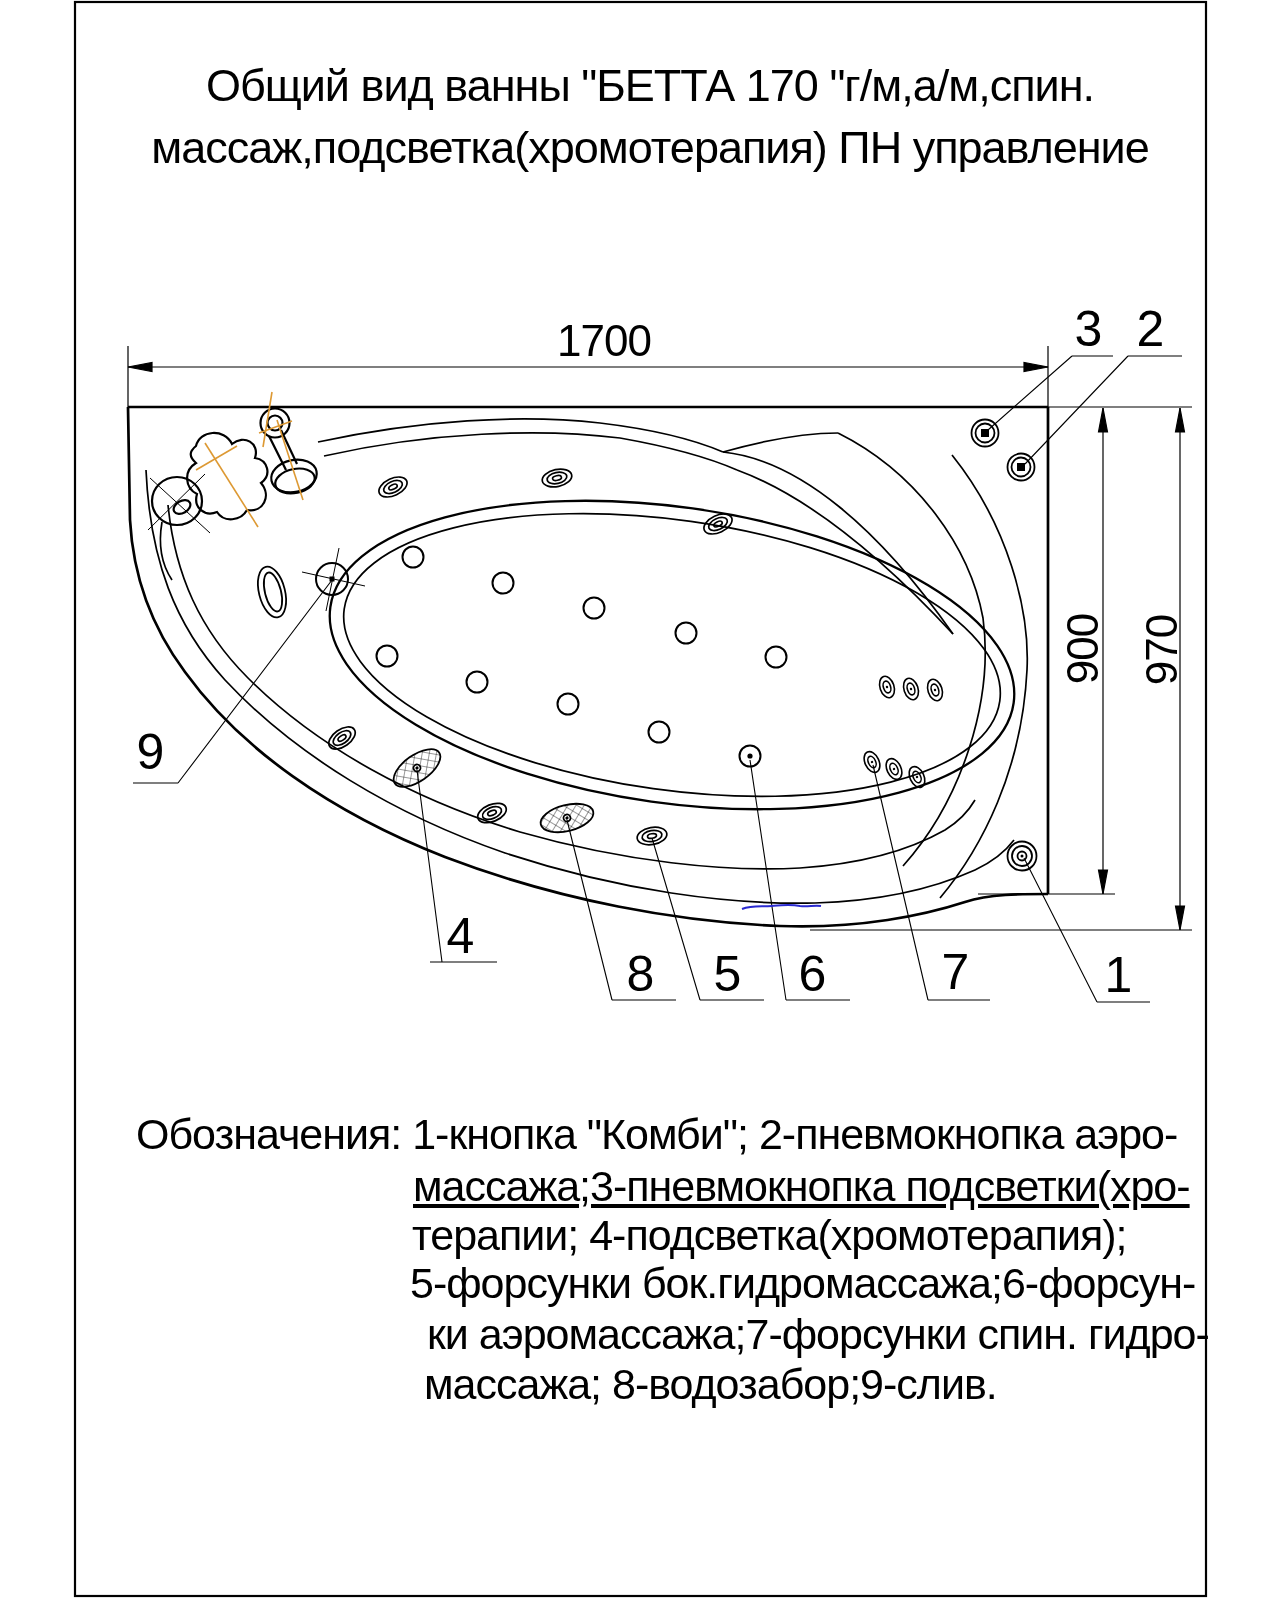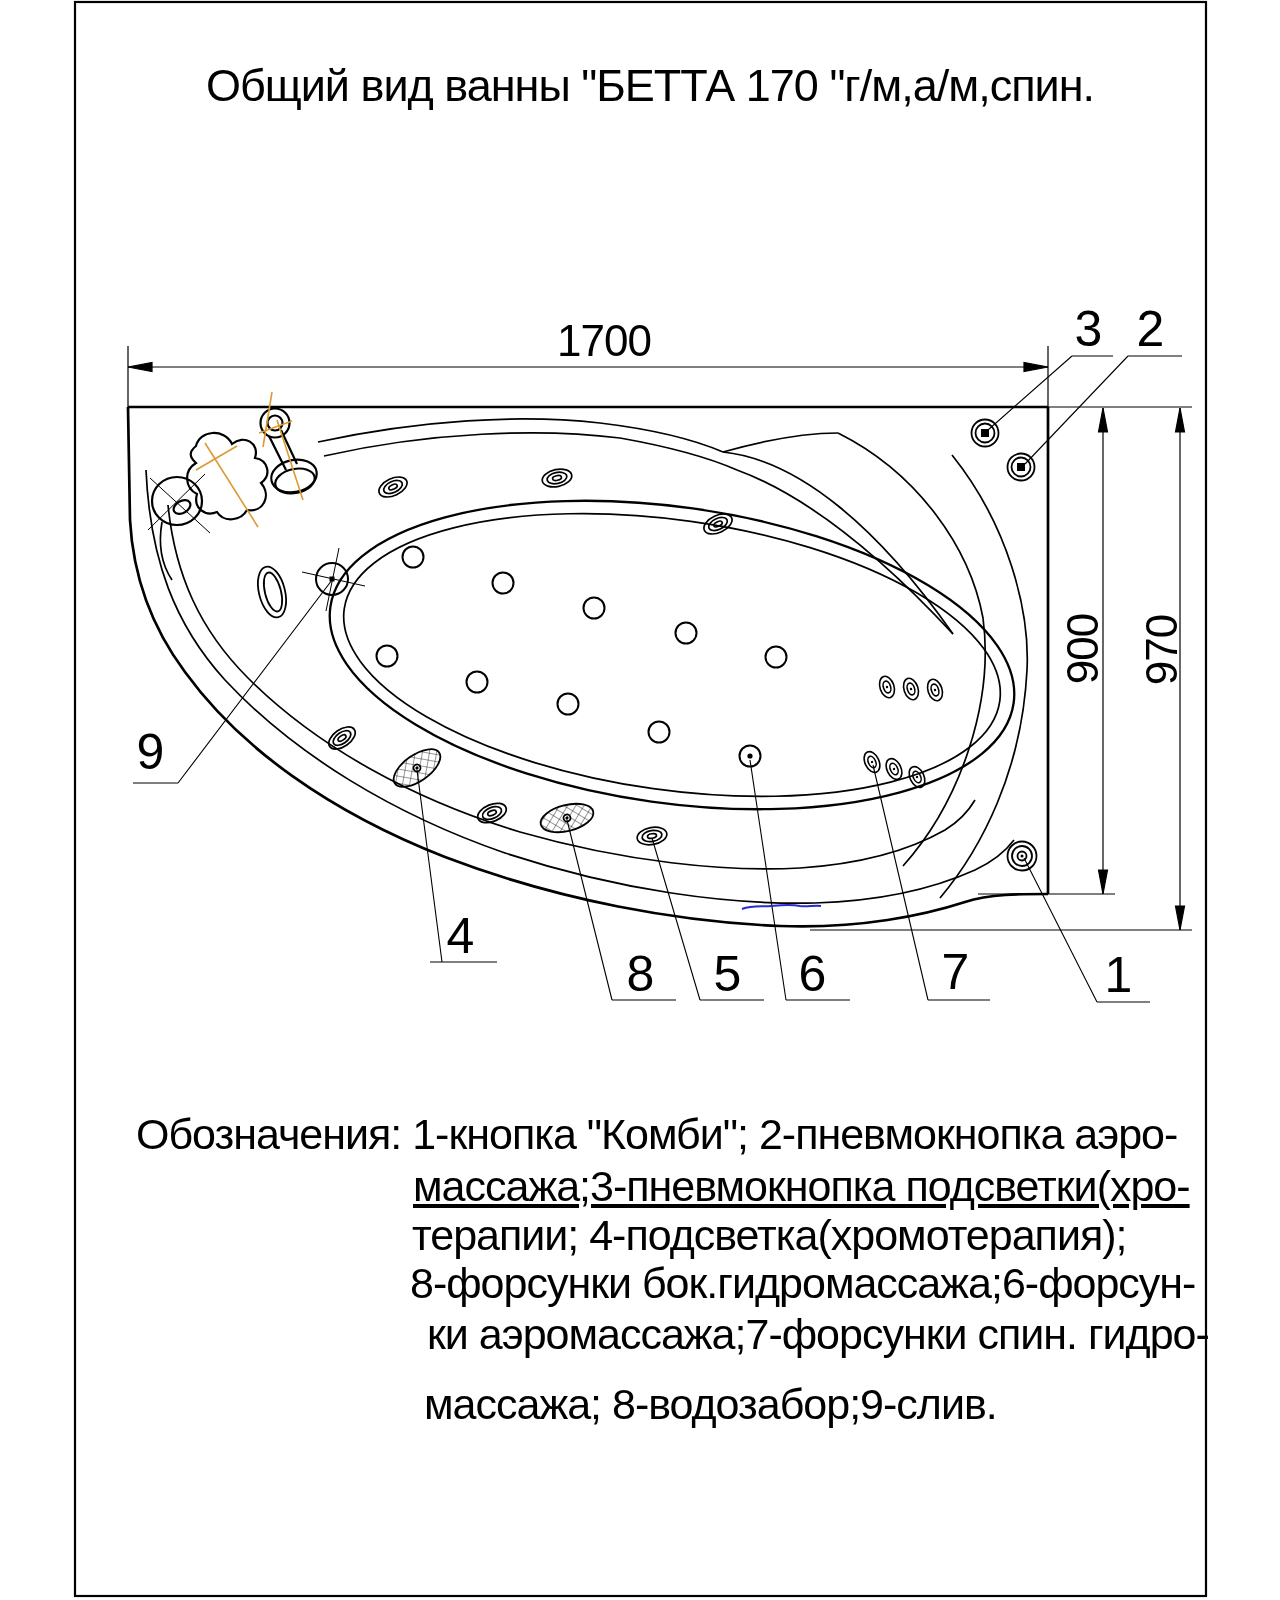--- a/index.html
+++ b/index.html
@@ -234,37 +234,38 @@
       <path d="M873,765 L928,1000 M928,1000 H990"></path>
       <path d="M1024,858 L1097,1002 M1097,1002 H1150"></path>
       <path d="M988,430 L1072,356 M1072,356 H1113"></path>
       <path d="M1025,464 L1128,356 M1128,356 H1182"></path>
     </g>
 
     <path d="M742,909 C752,905 762,907 772,906 C782,905 790,904 800,906 C808,907 814,905 821,906" stroke="#2a2ad0" stroke-width="2" fill="none"></path>
   </svg>
 
   <div class="title-line" style="top:60px;">Общий вид ванны "БЕТТА 170 "г/м,а/м,спин.</div>
+  <div class="title-line" style="top:122px;">массаж,подсветка(хромотерапия) ПН управление</div>
 
   <div class="dim-label" style="left:588px;top:341px;margin-left:16px;">1700</div>
   <div class="dim-label vert" style="left:1083px;top:649px;">900</div>
   <div class="dim-label vert" style="left:1162px;top:650px;">970</div>
 
   <div class="callout-num" style="left:1118px;top:975px;">1</div>
   <div class="callout-num" style="left:1150px;top:329px;">2</div>
   <div class="callout-num" style="left:1088px;top:329px;">3</div>
   <div class="callout-num" style="left:460px;top:936px;">4</div>
   <div class="callout-num" style="left:727px;top:974px;">5</div>
   <div class="callout-num" style="left:812px;top:974px;">6</div>
   <div class="callout-num" style="left:955px;top:972px;">7</div>
   <div class="callout-num" style="left:640px;top:974px;">8</div>
   <div class="callout-num" style="left:150px;top:752px;">9</div>
 
   <div>
     <div class="legend-line" style="left:136px;top:1110px;">Обозначения: 1-кнопка "Комби"; 2-пневмокнопка аэро-</div>
     <div class="legend-line" style="left:413px;top:1162px;text-decoration:underline;">массажа;3-пневмокнопка подсветки(хро-</div>
     <div class="legend-line" style="left:412px;top:1211px;">терапии; 4-подсветка(хромотерапия);</div>
-    <div class="legend-line" style="left:410px;top:1259px;">8-форсунки бок.гидромассажа;6-форсун-</div>
+    <div class="legend-line" style="left:410px;top:1259px;">5-форсунки бок.гидромассажа;6-форсун-</div>
     <div class="legend-line" style="left:427px;top:1310px;">ки аэромассажа;7-форсунки спин. гидро-</div>
-    <div class="legend-line" style="left:424px;top:1360px;margin-top:20px;">массажа; 8-водозабор;9-слив.</div>
+    <div class="legend-line" style="left:424px;top:1360px;">массажа; 8-водозабор;9-слив.</div>
   </div>
 
 </div>
 
 </body></html>

